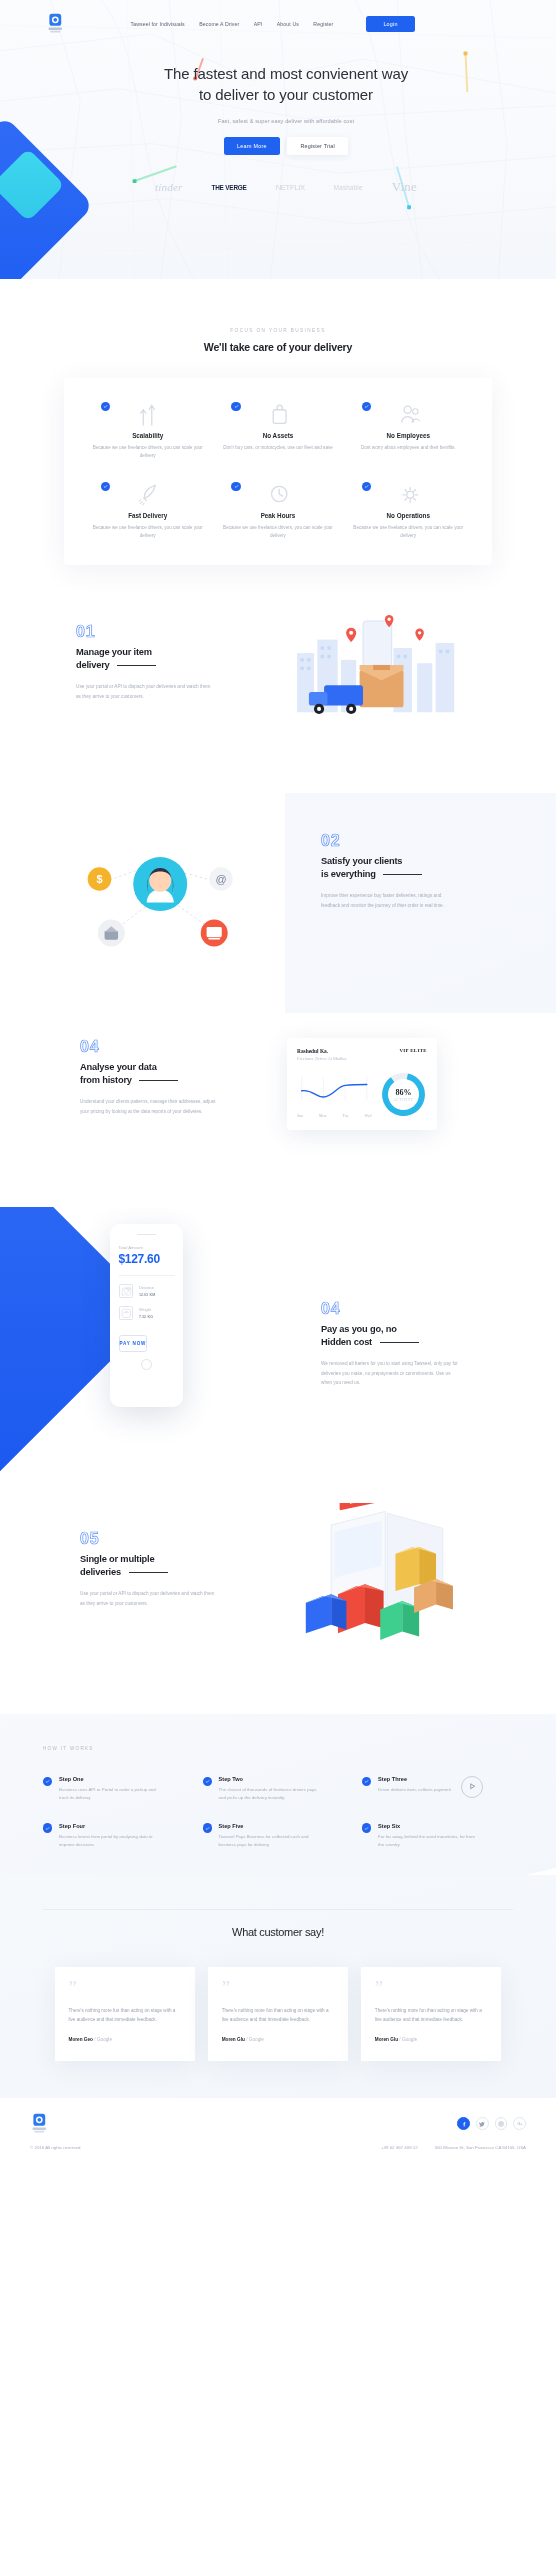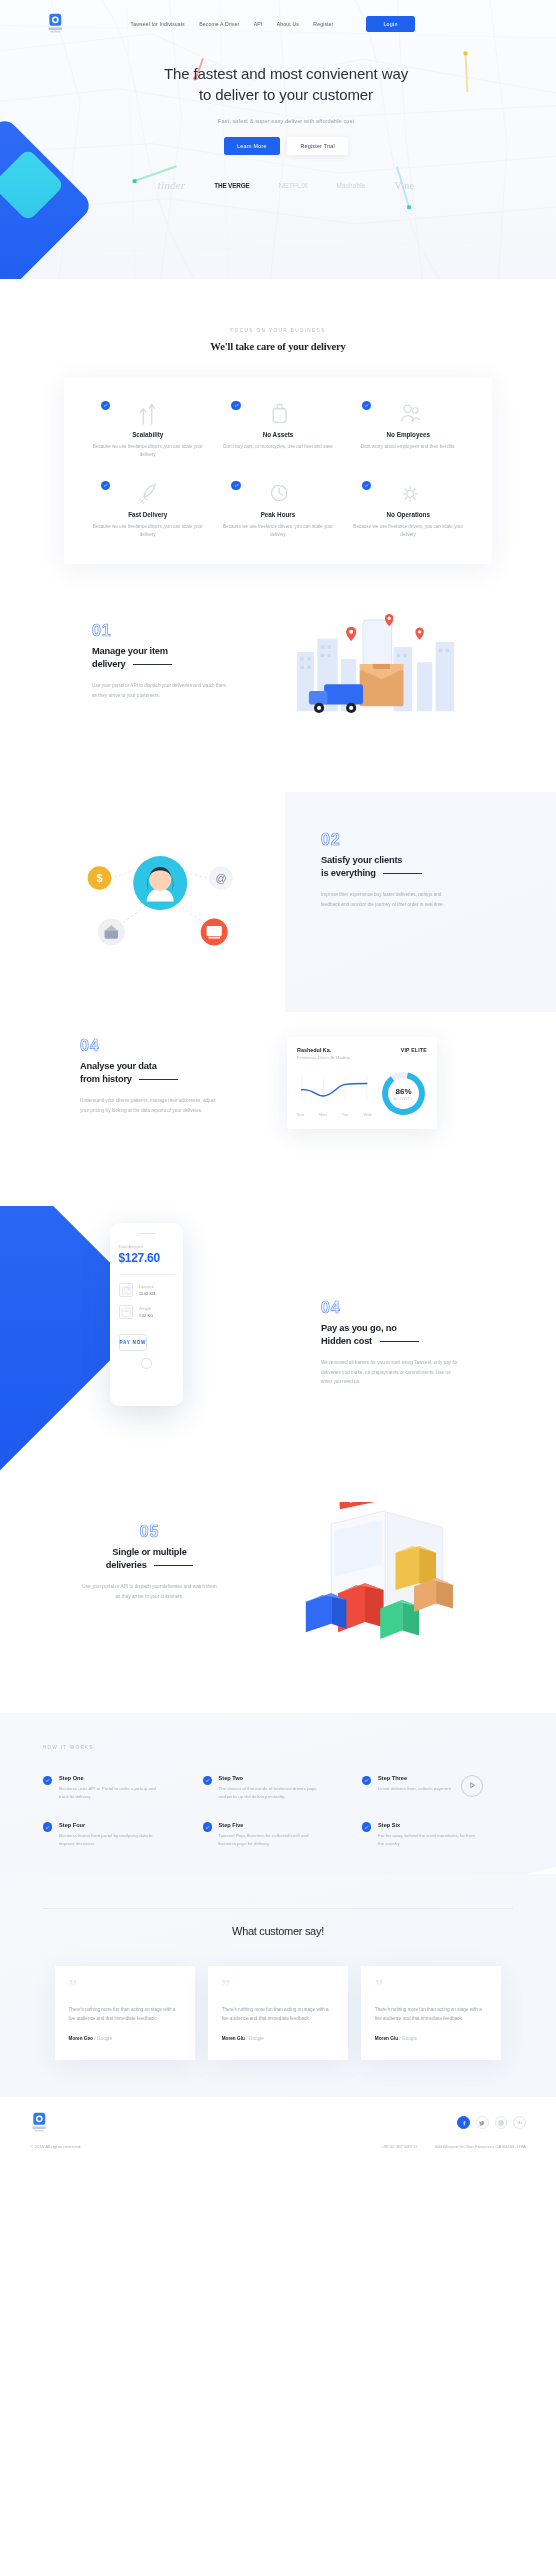--- a/index.html
+++ b/index.html
@@ -84,31 +84,31 @@
   .brands {
     position:relative; z-index:4;
     display:flex; justify-content:center; align-items:center; gap: 29px;
     margin-top: 24px;
   }
   .brand { font-size: 11px; color:#cdd4e0; letter-spacing:0.2px; }
   .brand.tinder { font-family:"Liberation Serif", serif; font-style:italic; }
   .brand.verge { color:#16233d; font-weight:bold; font-size:6.4px; letter-spacing:-0.2px;}
   .brand.netflix { font-weight:normal; letter-spacing:-0.3px; font-size:7.6px;}
   .brand.mashable { font-size:6.3px; }
-  .brand.vine { font-family:"Liberation Serif", serif; font-size:10px;}
+  .brand.vine { font-family:"Liberation Serif", serif; font-size:13px;}
 
   
   .features { padding: 49px 0 34px; background:#fff; position:relative;}
   .eyebrow {
     text-align:center; font-size:4.7px; letter-spacing:1.4px;
     color:#b3bac7; text-transform:uppercase;
   }
   .section-title {
     text-align:center; margin-top:7.6px;
-    font-size:10.6px; font-weight:700; color:#23262e; letter-spacing:-0.2px;font-family:Liberation Serif, serif;
+    font-size:10.6px; font-weight:700; color:#23262e; letter-spacing:-0.2px;
   }
   .features-card {
     margin: 25px auto 0; width: 428px;
     background:#fff; border-radius: 3.4px;
     box-shadow: 0 5px 29px rgba(40,60,110,.075);
     padding: 24px 18.6px 25px;
     display:grid; grid-template-columns: repeat(3,1fr);
     row-gap: 22px;
   }
   .feat { text-align:center; padding: 0 10px; }
@@ -132,21 +132,21 @@
     font-size:9.3px; font-weight:700; color:#1d2029;
     line-height:1.42; letter-spacing:-0.2px; margin-top:5px;
   }
   .blk-title .rule {
     display:inline-block; width:39px; height:0.8px; background:#2c3038;
     vertical-align:middle; margin-left:7.6px;
   }
   .blk-desc { margin-top:10px; font-size:4.7px; line-height:2; color:#a7aebb; max-width:139px;}
 
   .s1 { height: 194px; position:relative; background:#fff; }
-  .s1 .txt { position:absolute; left:92px; top:24px; }
+  .s1 .txt { position:absolute; left:76px; top:24px; }
   .s1 .art { position:absolute; left:292px; top:15px; }
 
   .diag-band {
     position:absolute; right:0; width: 372px; height: 1015px;
     background: linear-gradient(180deg,#f7f9fd,#f4f7fc);
     transform: skewY(-22deg);
   }
 
   .s2 { height: 220px; position:relative; background:#fff; overflow:hidden;}
   .s2 .txt { position:absolute; left:321px; top:39px; }
@@ -154,28 +154,29 @@
 
   .s3 { height: 194px; position:relative; background:#fff; overflow:hidden;}
   .s3 .txt { position:absolute; left:80px; top:25px; }
   .s3 .art { position:absolute; left:287px; top:25px; }
 
   .s4 { height: 279px; position:relative; background:#fff; overflow:hidden;}
   .s4 .txt { position:absolute; left:321px; top:93px; }
   .s4 .art { position:absolute; left:110px; top:17px; }
 
   .s5 { height: 228px; position:relative; background:#fff; overflow:hidden;}
-  .s5 .txt { position:absolute; left:80px; top:38px;text-align:center; }
+  .s5 .txt { position:absolute; left:80px; top:44px; }
   .s5 .art { position:absolute; left:287px; top:17px; }
 
   
   .analytics {
     width: 150px; background:#fff; border-radius:3.4px;
     box-shadow: 0 5px 25px rgba(40,60,110,.1);
     padding: 10px 10px 12px;
+    font-family: Liberation Serif, serif;
   }
   .an-name { font-size:5.4px; font-weight:700; color:#23262e; }
   .an-role { font-size:4.4px; color:#b3bac7; margin-top:2.5px;}
   .an-vip { font-size:5px; font-weight:700; color:#23262e; letter-spacing:0.3px;}
   .an-row { display:flex; justify-content:space-between; align-items:flex-start; }
   .an-body { display:flex; align-items:center; gap:8.5px; margin-top:10px;}
   .an-days { display:flex; justify-content:space-between; font-size:3.9px; color:#b3bac7; margin-top:1.7px;}
   .donut { position:relative; width:47px;height:47px; }
   .donut-label { position:absolute; inset:0; display:flex;flex-direction:column;align-items:center;justify-content:center;}
   .donut-pct { font-size:8px; font-weight:700; color:#23262e; }

